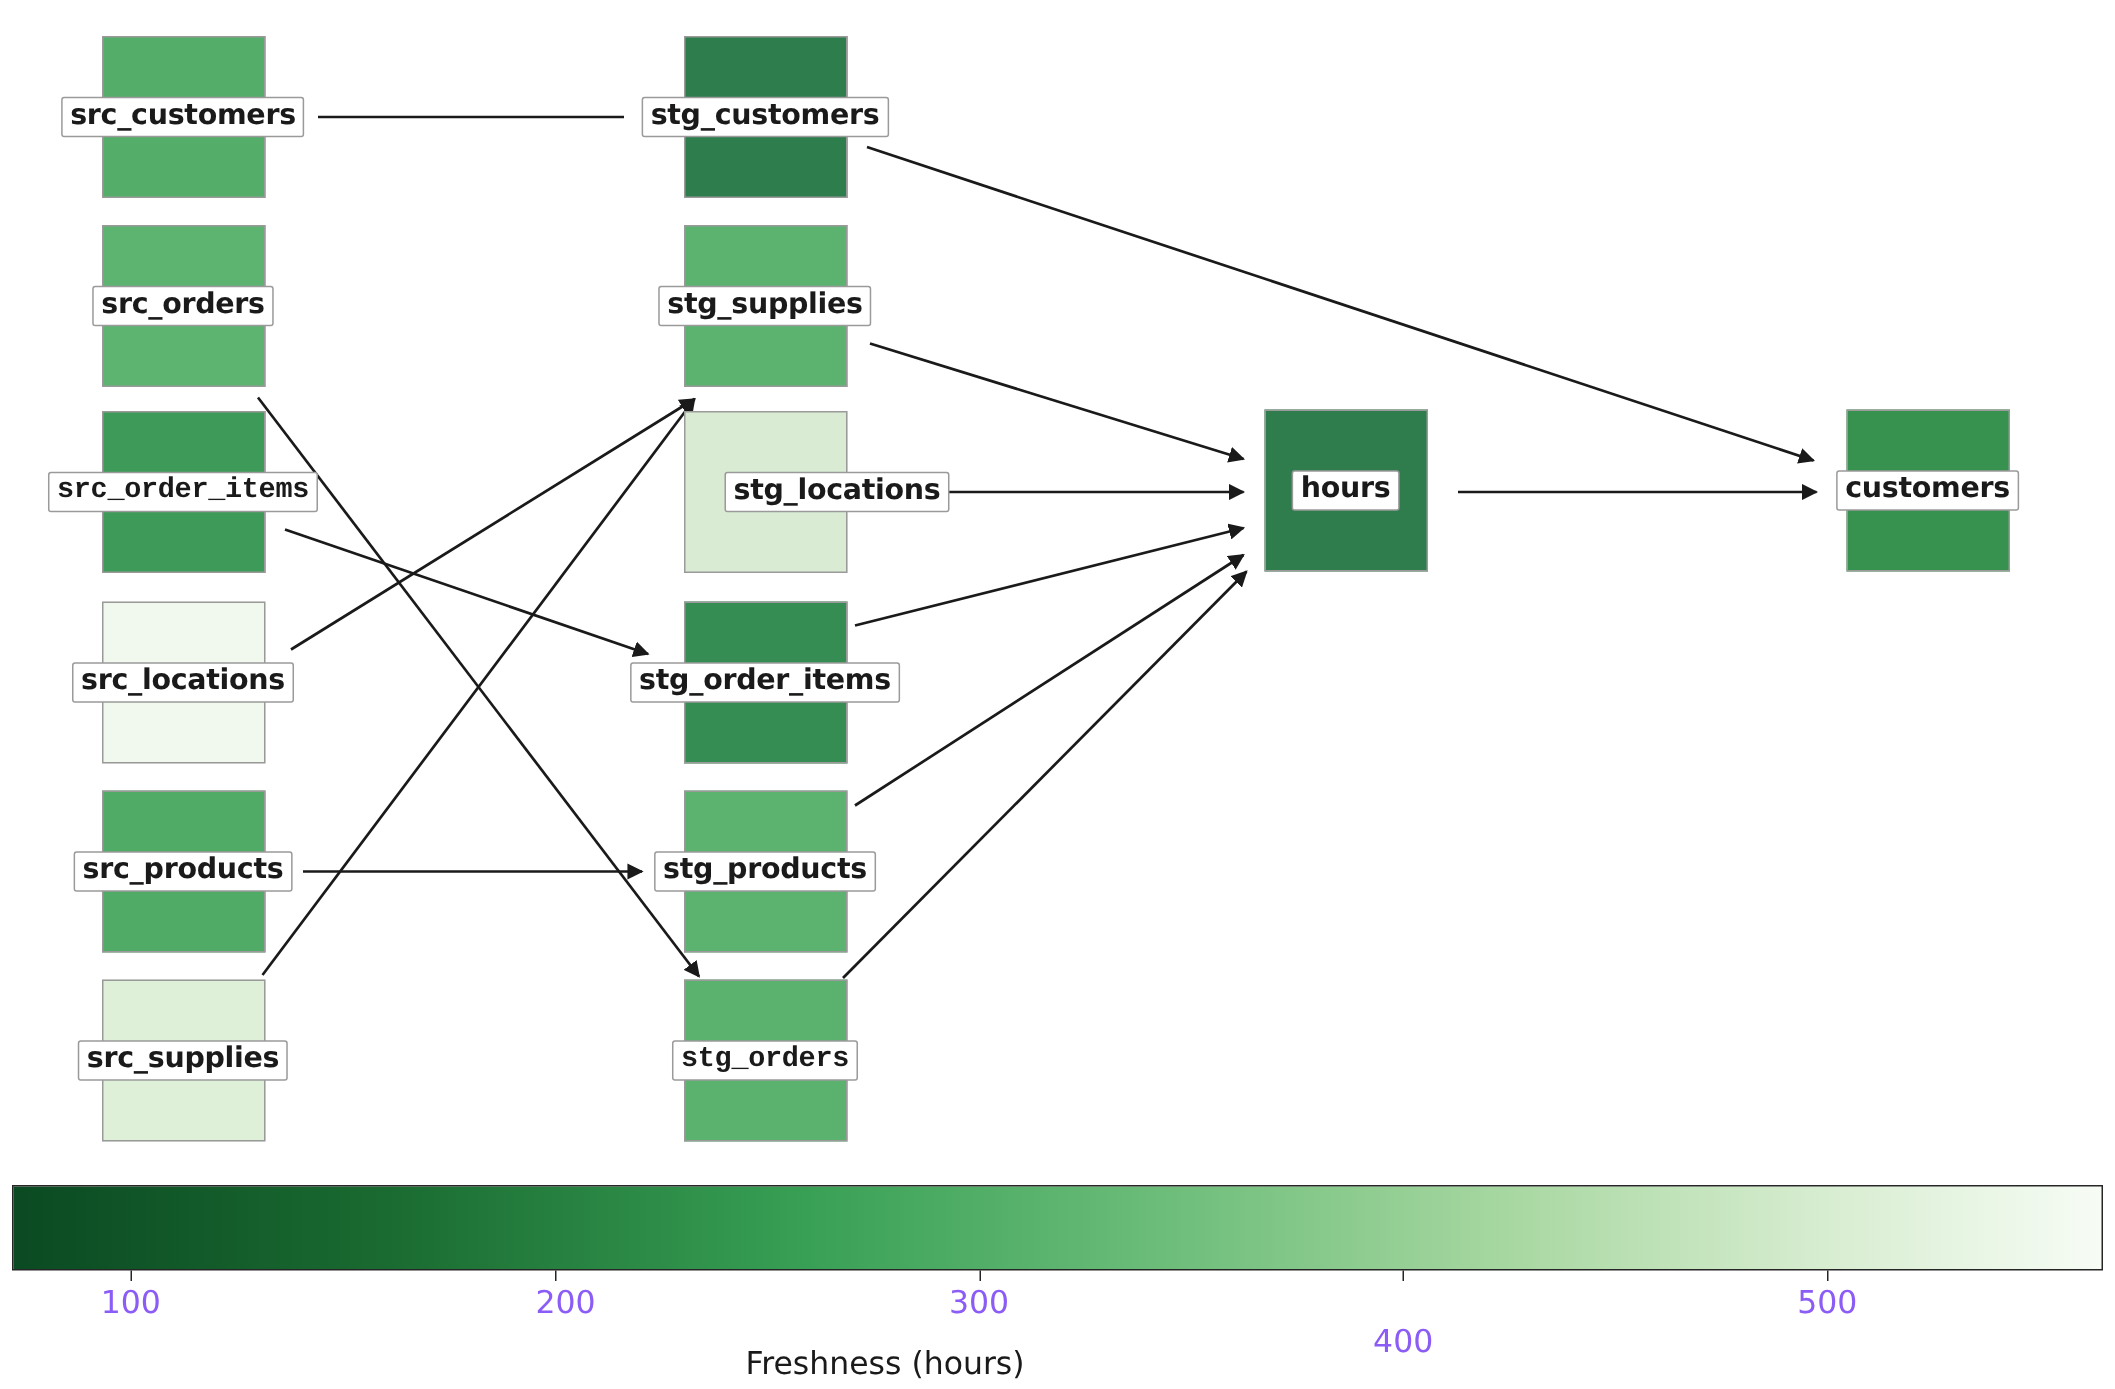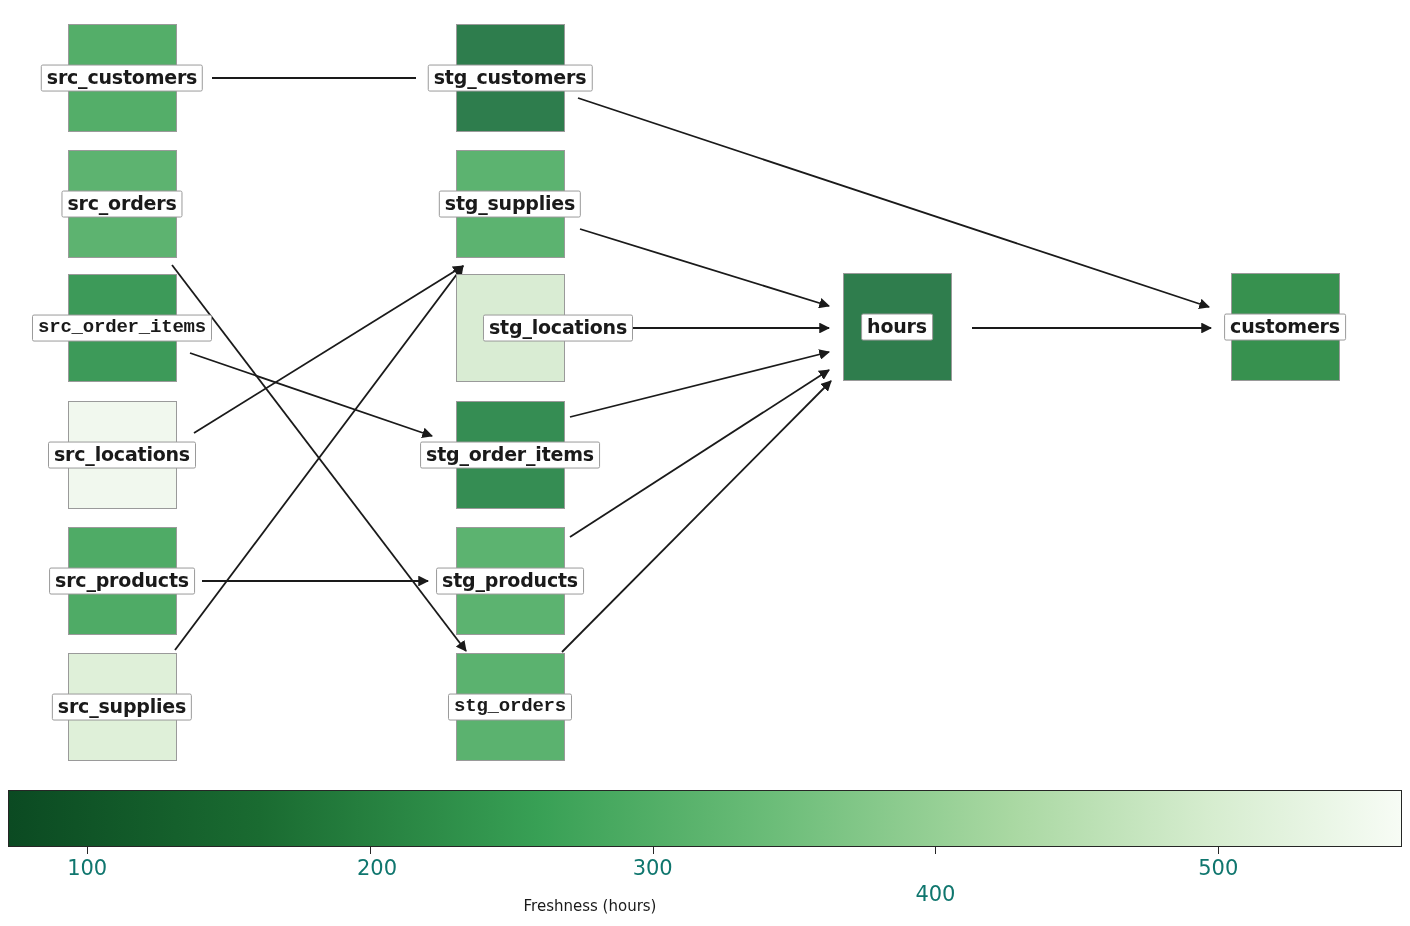--- a/index.html
+++ b/index.html
@@ -87,30 +87,30 @@
     top: 0;
     width: 1px;
     height: 7px;
     background: #262626;
   }
   .cb-ticklabel {
     position: absolute;
     top: 9px;
     transform: translateX(-50%);
     font-size: 21px;
-    color: #0f766e;
+    color: #8b5cf6;
     white-space: nowrap;
   }
   #cb-axislabel {
     position: absolute;
     top: 117px;
     left: 0;
     width: 1180px;
     text-align: center;
-    font-size: 15px;
+    font-size: 21px;
     color: #1a1a1a;
   }
 </style>
 </head>
 <body>
 
 <div id="canvas">
 
   <div id="graph">
     <svg id="edge-layer" viewBox="0 0 1410 780" width="1410" height="780" xmlns="http://www.w3.org/2000/svg">

